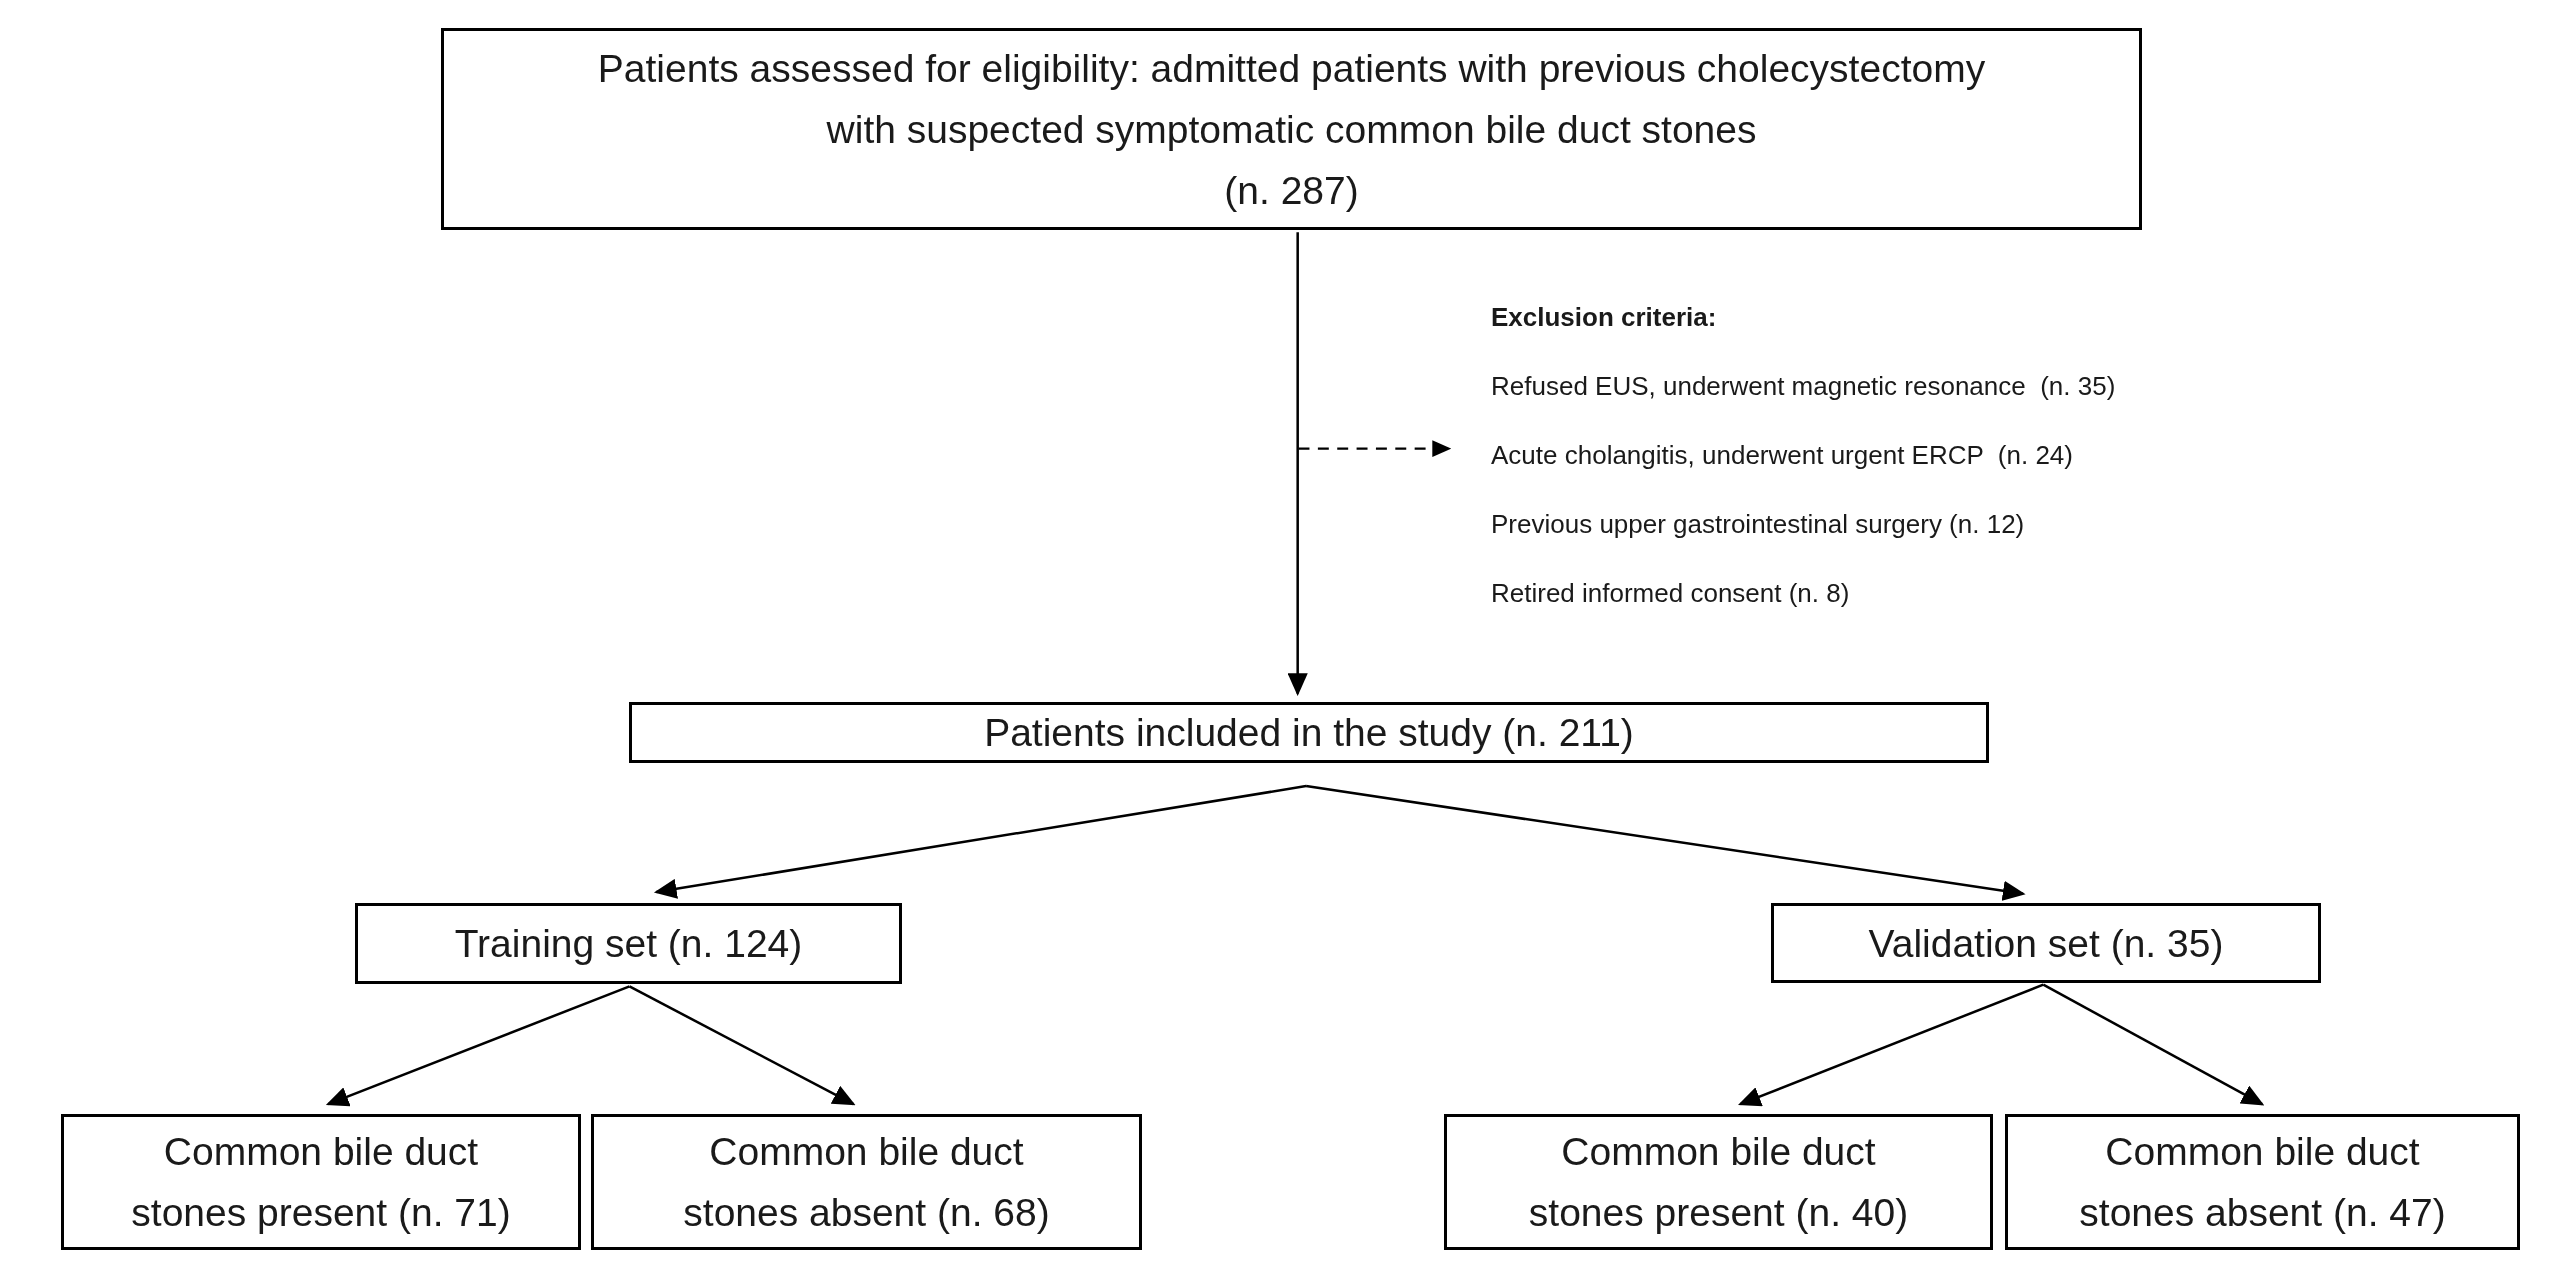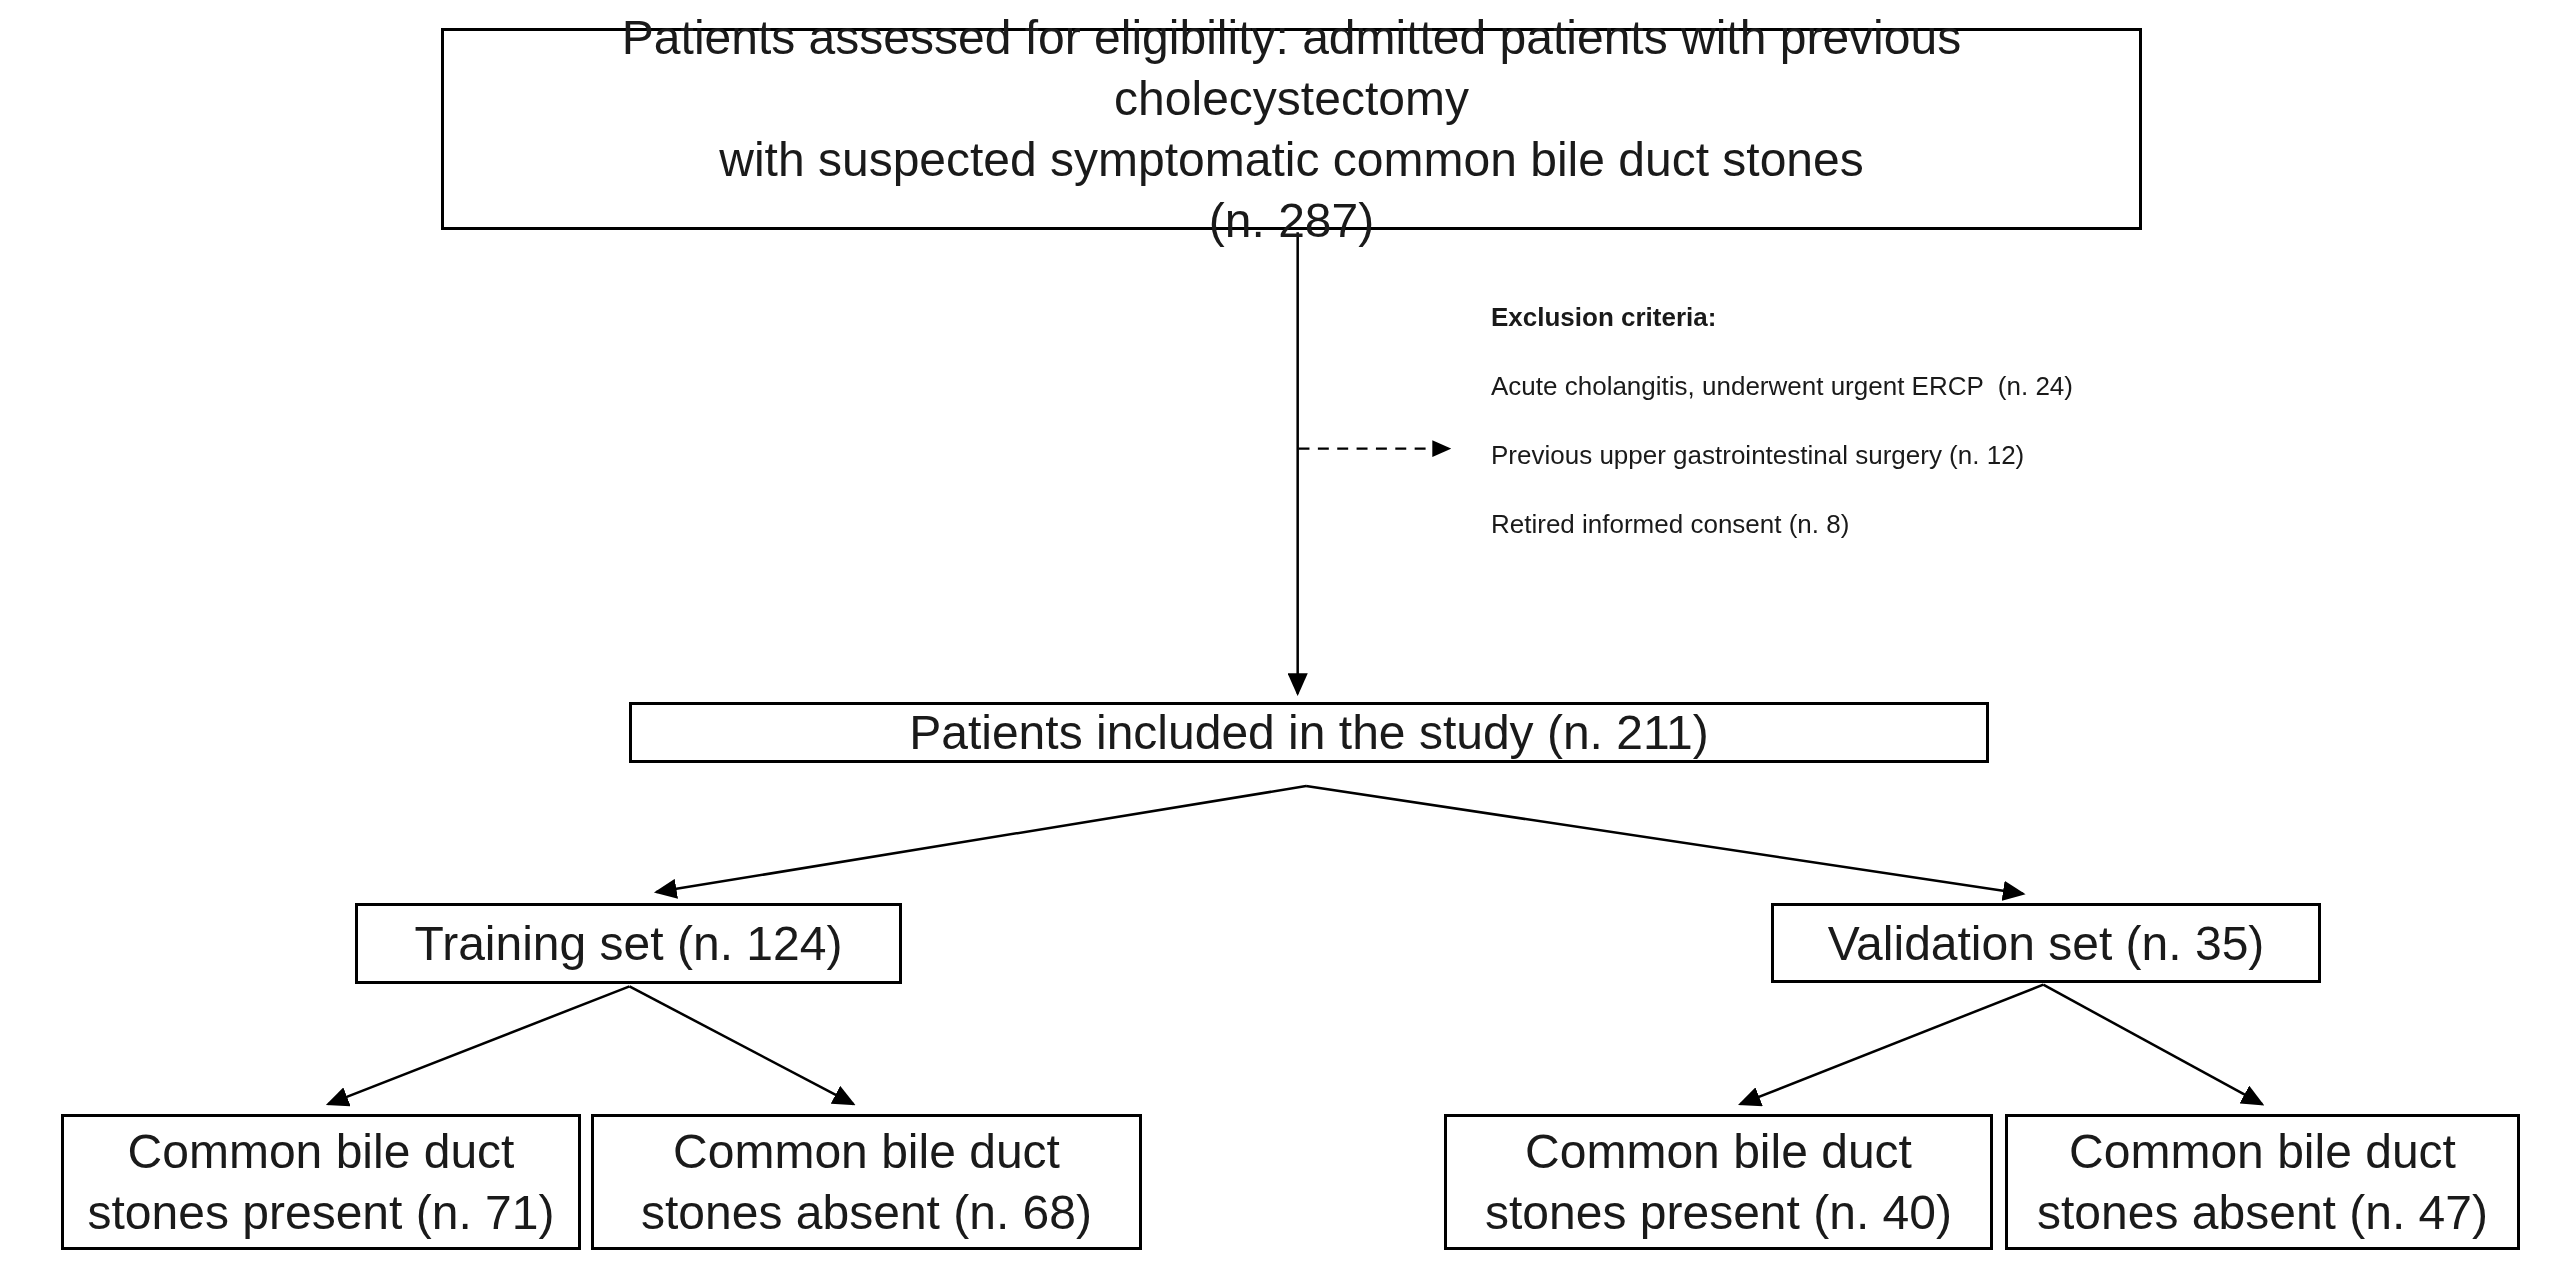--- a/index.html
+++ b/index.html
@@ -24,21 +24,21 @@
   .box {
     position: absolute;
     box-sizing: border-box;
     border: 3.4px solid #000000;
     background: #ffffff;
     display: flex;
     flex-direction: column;
     align-items: center;
     justify-content: center;
     text-align: center;
-    font-size: 48px;
+    font-size: 39px;
     line-height: 61px;
     color: #1a1a1a;
   }
   #box-eligibility        { left: 441px;  top: 28px;   width: 1701px; height: 202px; }
   #box-included           { left: 629px;  top: 702px;  width: 1360px; height: 61px;  }
   #box-training           { left: 355px;  top: 903px; width: 547px;  height: 81px;  }
   #box-validation         { left: 1771px; top: 903px; width: 550px;  height: 80px;  }
   #box-training-present   { left: 61px;   top: 1114px; width: 520px;  height: 136px; line-height: 61px; }
   #box-training-absent    { left: 591px;  top: 1114px; width: 551px;  height: 136px; line-height: 61px; }
   #box-validation-present { left: 1444px; top: 1114px; width: 549px;  height: 136px; line-height: 61px; }
@@ -91,20 +91,21 @@
   </svg>
 
   <div class="box" id="box-eligibility">
     <div>Patients assessed for eligibility: admitted patients with previous cholecystectomy</div>
     <div>with suspected symptomatic common bile duct stones</div>
     <div>(n. 287)</div>
   </div>
 
   <div class="exclusion-block">
     <div class="excl-line excl-header">Exclusion criteria:</div>
+    <div class="excl-line">Refused EUS, underwent magnetic resonance  (n. 35)</div>
     <div class="excl-line">Acute cholangitis, underwent urgent ERCP  (n. 24)</div>
     <div class="excl-line">Previous upper gastrointestinal surgery (n. 12)</div>
     <div class="excl-line">Retired informed consent (n. 8)</div>
   </div>
 
   <div class="box" id="box-included">
     <div>Patients included in the study (n. 211)</div>
   </div>
 
   <div class="box" id="box-training">

